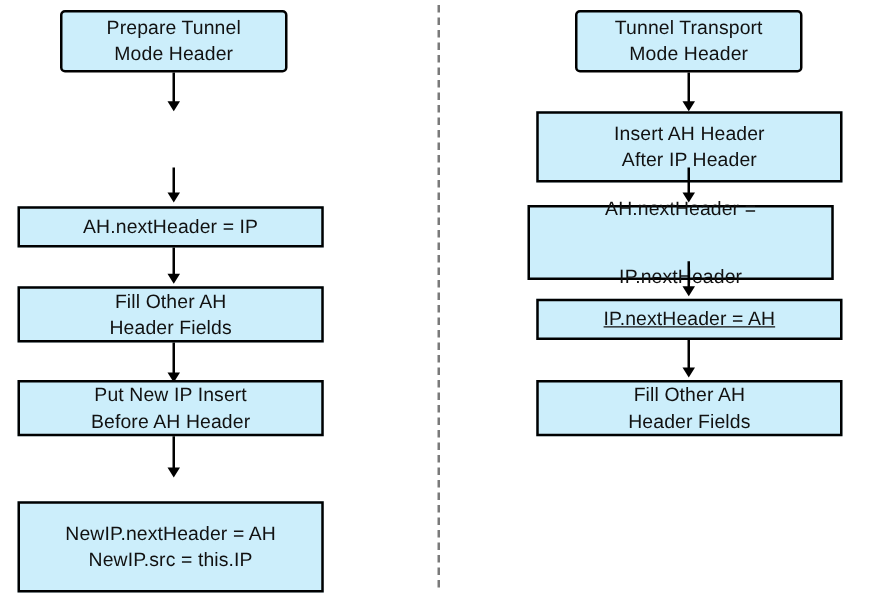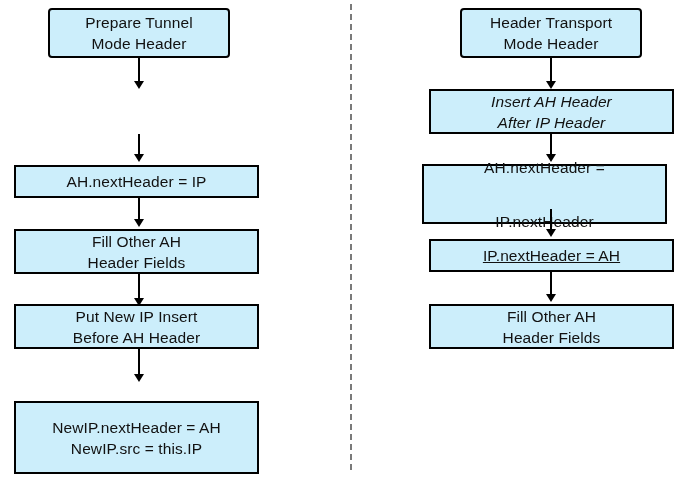--- a/index.html
+++ b/index.html
@@ -106,28 +106,28 @@
   <div class="arrowhead" style="left:134px; top:374px;"></div>
 
   <div class="node" style="left:14px; top:401px; width:245px; height:73px;">
     <span class="line">NewIP.nextHeader = AH</span>
     <span class="line">NewIP.src = this.IP</span>
   </div>
 
   <div class="divider" style="left:350px; top:4px; height:466px;"></div>
 
   <div class="node terminator" style="left:460px; top:8px; width:182px; height:50px;">
-    <span class="line">Header Transport</span>
+    <span class="line">Tunnel Transport</span>
     <span class="line">Mode Header</span>
   </div>
 
   <div class="connector" style="left:550px; top:58px; height:25px;"></div>
   <div class="arrowhead" style="left:546px; top:81px;"></div>
 
-  <div class="node" style="left:429px; top:89px; width:245px; height:45px;font-style:italic;">
+  <div class="node" style="left:429px; top:89px; width:245px; height:57px;">
     <span class="line">Insert AH Header</span>
     <span class="line">After IP Header</span>
   </div>
 
   <div class="connector" style="left:550px; top:134px; height:22px;"></div>
   <div class="arrowhead" style="left:546px; top:154px;"></div>
 
   <div class="node" style="left:422px; top:164px; width:245px; height:60px;gap:33px;">
     <span class="line">AH.nextHeader =</span>
     <span class="line">IP.nextHeader</span>

